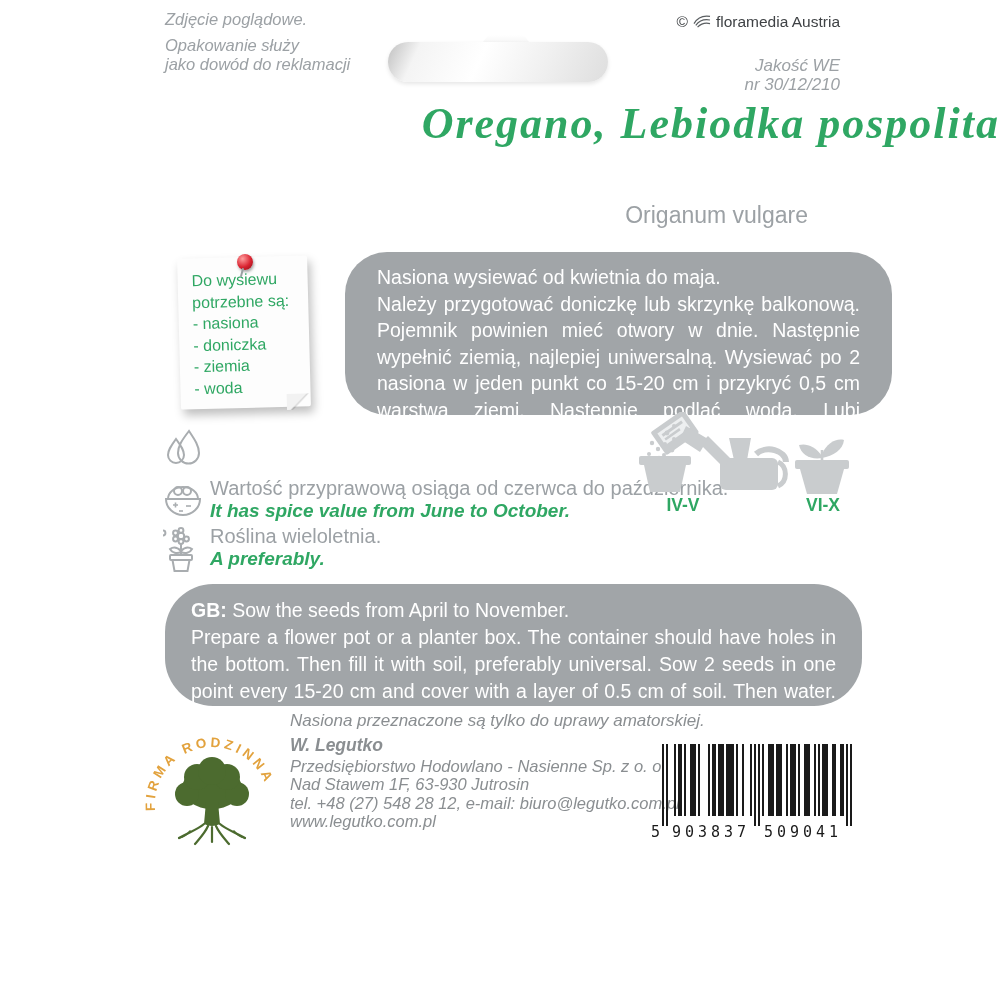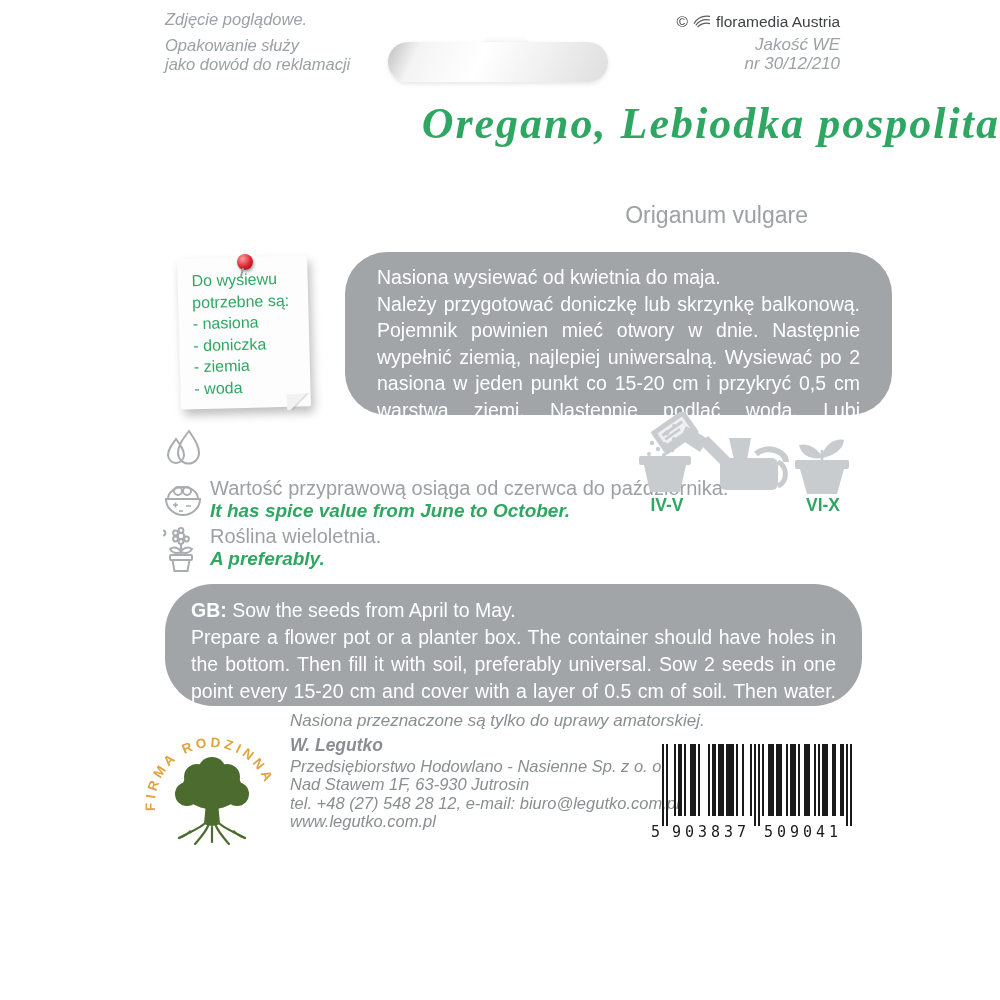--- a/index.html
+++ b/index.html
@@ -14,21 +14,21 @@
   
   .euro-bump { position:absolute; left:479px; top:29px; width:54px; height:30px; border-radius:27px 27px 0 0;
     background:linear-gradient(180deg,#ffffff 20%,#e3e3e3 100%); }
   .euro-slot { position:absolute; left:388px; top:42px; width:220px; height:40px; border-radius:21px;
     background:linear-gradient(115deg,#bfbfbf 0%,#f4f4f4 14%,#ffffff 42%,#f0f0f0 70%,#dedede 100%);
     box-shadow:0 2px 4px rgba(0,0,0,0.10); }
 
   
   .brand-block { position:absolute; right:160px; top:12px; text-align:right; }
   .brand-line { display:flex; align-items:center; justify-content:flex-end; gap:4px; color:#3F4245; font-size:15.5px; }
-  .quality { margin-top:3px; font-style:italic; color:#9CA1A5; font-size:17px; line-height:19px; }
+  .quality { margin-top:24px; font-style:italic; color:#9CA1A5; font-size:17px; line-height:19px; }
 
   .title { position:absolute; left:0; top:98px; width:1000px; text-align:right; color:#2FA763;
     font-family:cursive; font-style:italic; font-weight:700; font-size:44px; letter-spacing:2px; }
   .latin { position:absolute; left:0; top:202px; width:808px; text-align:right; color:#9CA1A5; font-size:23px; }
 
   
   .note { position:absolute; left:179px; top:257px; width:130px; height:151px; background:#fdfdfd;
     transform:rotate(-1.5deg); box-shadow:3px 6px 10px rgba(0,0,0,0.25); border-radius:2px; }
   .note::after { content:""; position:absolute; right:-2px; bottom:-3px; width:26px; height:16px;
     background:linear-gradient(315deg,transparent 45%, rgba(0,0,0,0.14) 50%, #f2f2f2 55%); }
@@ -48,21 +48,21 @@
   
   .care-row { position:absolute; left:163px; display:flex; align-items:flex-start; }
   .care-icon { flex:0 0 40px; margin-top:2px; }
   .care-text { margin-left:7px; }
   .care-pl { color:#9CA1A5; font-size:20px; line-height:23px; }
   .care-en { color:#2FA763; font-size:19px; font-style:italic; font-weight:600; line-height:22px; }
 
   
   .months { position:absolute; left:628px; top:412px; width:240px; height:106px; }
   .month-label { position:absolute; top:83px; width:70px; text-align:center; color:#2FA763; font-weight:700; font-size:17.5px; }
-  .label-sow { left:4px; }
+  .label-sow { left:20px; }
   .label-harvest { left:160px; }
 
   
   .amateur { position:absolute; left:290px; top:711px; font-style:italic; color:#8A8E91; font-size:17px; }
   .company { position:absolute; left:290px; top:736px; font-style:italic; color:#8A8E91; font-size:16.5px; line-height:18.5px; }
   .company .name { font-weight:700; font-size:17.5px; margin-bottom:2px; }
   .logo { position:absolute; left:145px; top:736px; }
   .barcode { position:absolute; left:650px; top:744px; }
 </style>
 </head>
@@ -206,21 +206,21 @@
         <rect x="167" y="48" width="54" height="9" rx="2"></rect>
         <path d="M172,57 L216,57 L209,82 L179,82 Z"></path>
       </g>
     </svg>
     <span class="month-label label-sow">IV-V</span>
     <span class="month-label label-harvest">VI-X</span>
   </div>
 
   <div class="bubble gb-bubble">
     <div>
-      <span class="b">GB:</span><span> Sow the seeds from April to May.</span>
+      <span class="b">GB:</span><span> Sow the seeds from April to November.</span>
     </div>
     <div class="just">Prepare a flower pot or a planter box. The container should have holes in the bottom. Then fill it with soil, preferably universal. Sow 2 seeds in one point every 15-20 cm and cover with a layer of 0.5 cm of soil. Then water. Put in a sunny place.</div>
   </div>
 
   <div class="amateur">Nasiona przeznaczone są tylko do uprawy amatorskiej.</div>
 
   <div class="company">
     <div class="name">W. Legutko</div>
     <div>Przedsiębiorstwo Hodowlano - Nasienne Sp. z o. o.</div>
     <div>Nad Stawem 1F, 63-930 Jutrosin</div>

